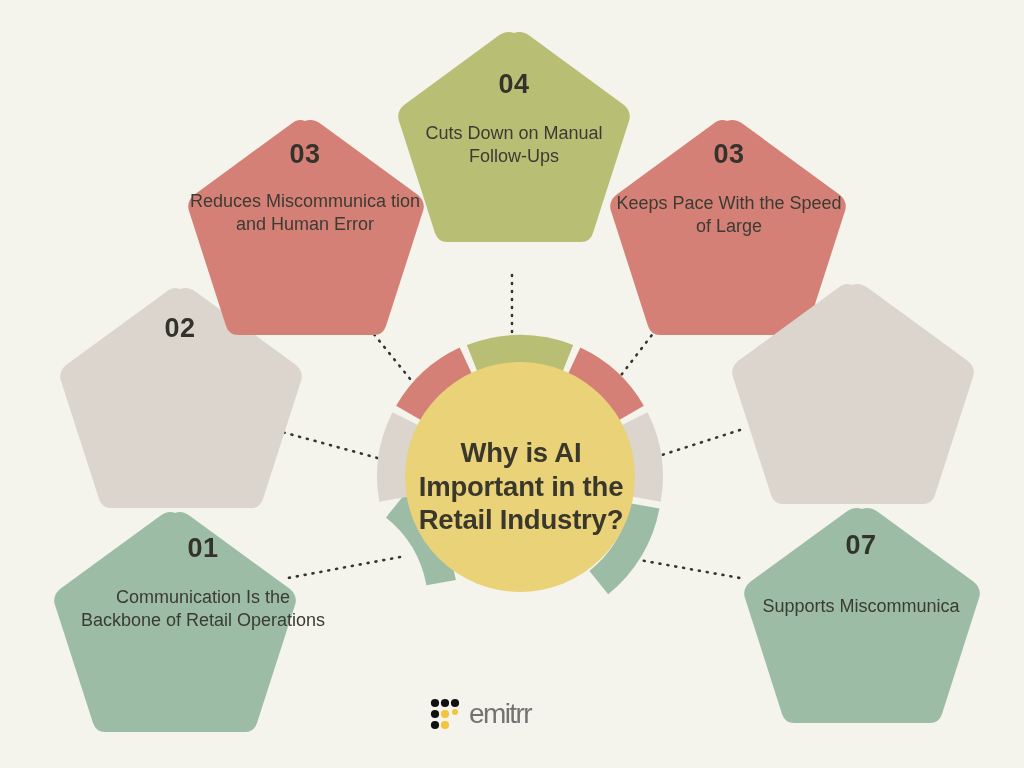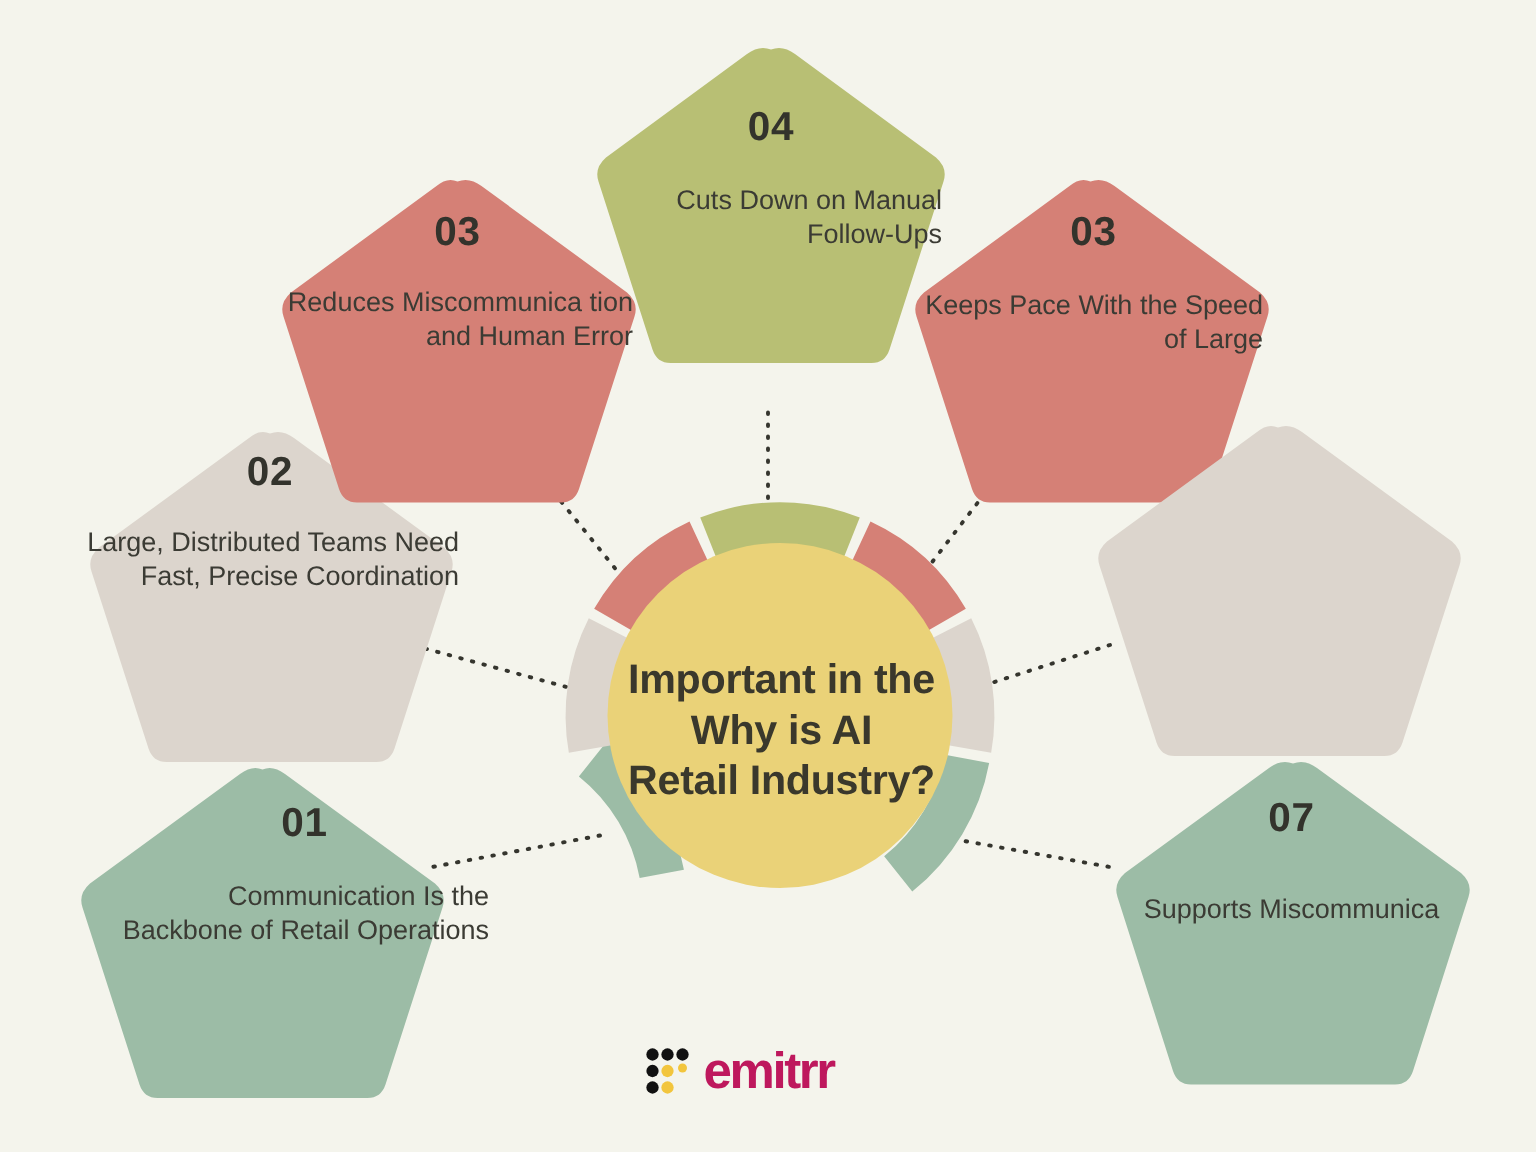--- a/index.html
+++ b/index.html
@@ -25,21 +25,21 @@
     width: 1024px;
     height: 768px;
   }
   .node {
     position: absolute;
     box-sizing: border-box;
     display: flex;
     flex-direction: column;
     align-items: center;
     justify-content: flex-start;
-    text-align: right;
+    text-align: center;
     color: #3A3A32;
     pointer-events: auto;
   }
   .node-num {
     font-size: 27px;
     font-weight: bold;
     letter-spacing: 0.5px;
     line-height: 1;
     color: #33332C;
   }
@@ -48,21 +48,21 @@
     line-height: 1.30;
     color: #3B3B34;
     font-weight: 400;
   }
   
   #node-01 { left: 52px;  top: 527px; width: 246px; margin-left: 28px; }
   #node-01 .node-num { margin-top: 8px; }
   #node-01 .node-text { margin-top: 24px; }
 
   #node-02 { left: 54px;  top: 301px; width: 252px; }
-  #node-02 .node-num { margin-top: 0; }
+  #node-02 .node-num { margin-top: 14px; }
   #node-02 .node-text { margin-top: 22px; }
 
   #node-03 { left: 188px; top: 135px; width: 234px; }
   #node-03 .node-num { margin-top: 6px; }
   #node-03 .node-text { margin-top: 22px; }
 
   #node-04 { left: 400px; top: 65px;  width: 228px; }
   #node-04 .node-num { margin-top: 6px; }
   #node-04 .node-text { margin-top: 24px; }
 
@@ -96,24 +96,24 @@
     left: 430px;
     top: 690px;
     width: 190px;
     height: 48px;
     display: flex;
     align-items: center;
     gap: 9px;
   }
   #logo-mark { width: 30px; height: 34px; display: block; }
   #logo-word {
-    font-size: 34px;
-    font-weight: bold;
+    font-size: 28px;
+    font-weight: normal;
     letter-spacing: -1.6px;
-    color: #be185d;
+    color: #737373;
     line-height: 1;
     font-family: "Liberation Sans", sans-serif;
   }
 </style>
 </head>
 <body>
 
 <div id="canvas" style="background: rgb(244, 244, 236);">
 
   <svg id="bg-svg" viewBox="0 0 1024 768">
@@ -179,21 +179,20 @@
     <circle cx="520" cy="477" r="115" fill="#EAD278"></circle>
   </svg>
 
   <div class="node" id="node-01">
     <div class="node-num">01</div>
     <div class="node-text">Communication Is the Backbone of Retail Operations</div>
   </div>
 
   <div class="node" id="node-02">
     <div class="node-num">02</div>
-    <div class="node-text">Large, Distributed Teams Need Fast, Precise Coordination</div>
   </div>
 
   <div class="node" id="node-03">
     <div class="node-num">03</div>
     <div class="node-text">Reduces Miscommunica tion and Human Error</div>
   </div>
 
   <div class="node" id="node-04">
     <div class="node-num">04</div>
     <div class="node-text">Cuts Down on Manual Follow-Ups</div>
@@ -204,22 +203,22 @@
     <div class="node-text">Keeps Pace With the Speed of Large</div>
   </div>
 
 
   <div class="node" id="node-07">
     <div class="node-num">07</div>
     <div class="node-text">Supports Miscommunica</div>
   </div>
 
   <div id="center-title">
+    <div>Why is AI</div>
     <div>Important in the</div>
-    <div>Why is AI</div>
     <div>Retail Industry?</div>
   </div>
 
   <div id="logo">
     <svg id="logo-mark" viewBox="0 0 30 34">
 
       <circle cx="5" cy="6" r="4.1" fill="#111111"></circle>
       <circle cx="15" cy="6" r="4.1" fill="#111111"></circle>
       <circle cx="25" cy="6" r="4.1" fill="#111111"></circle>
 

